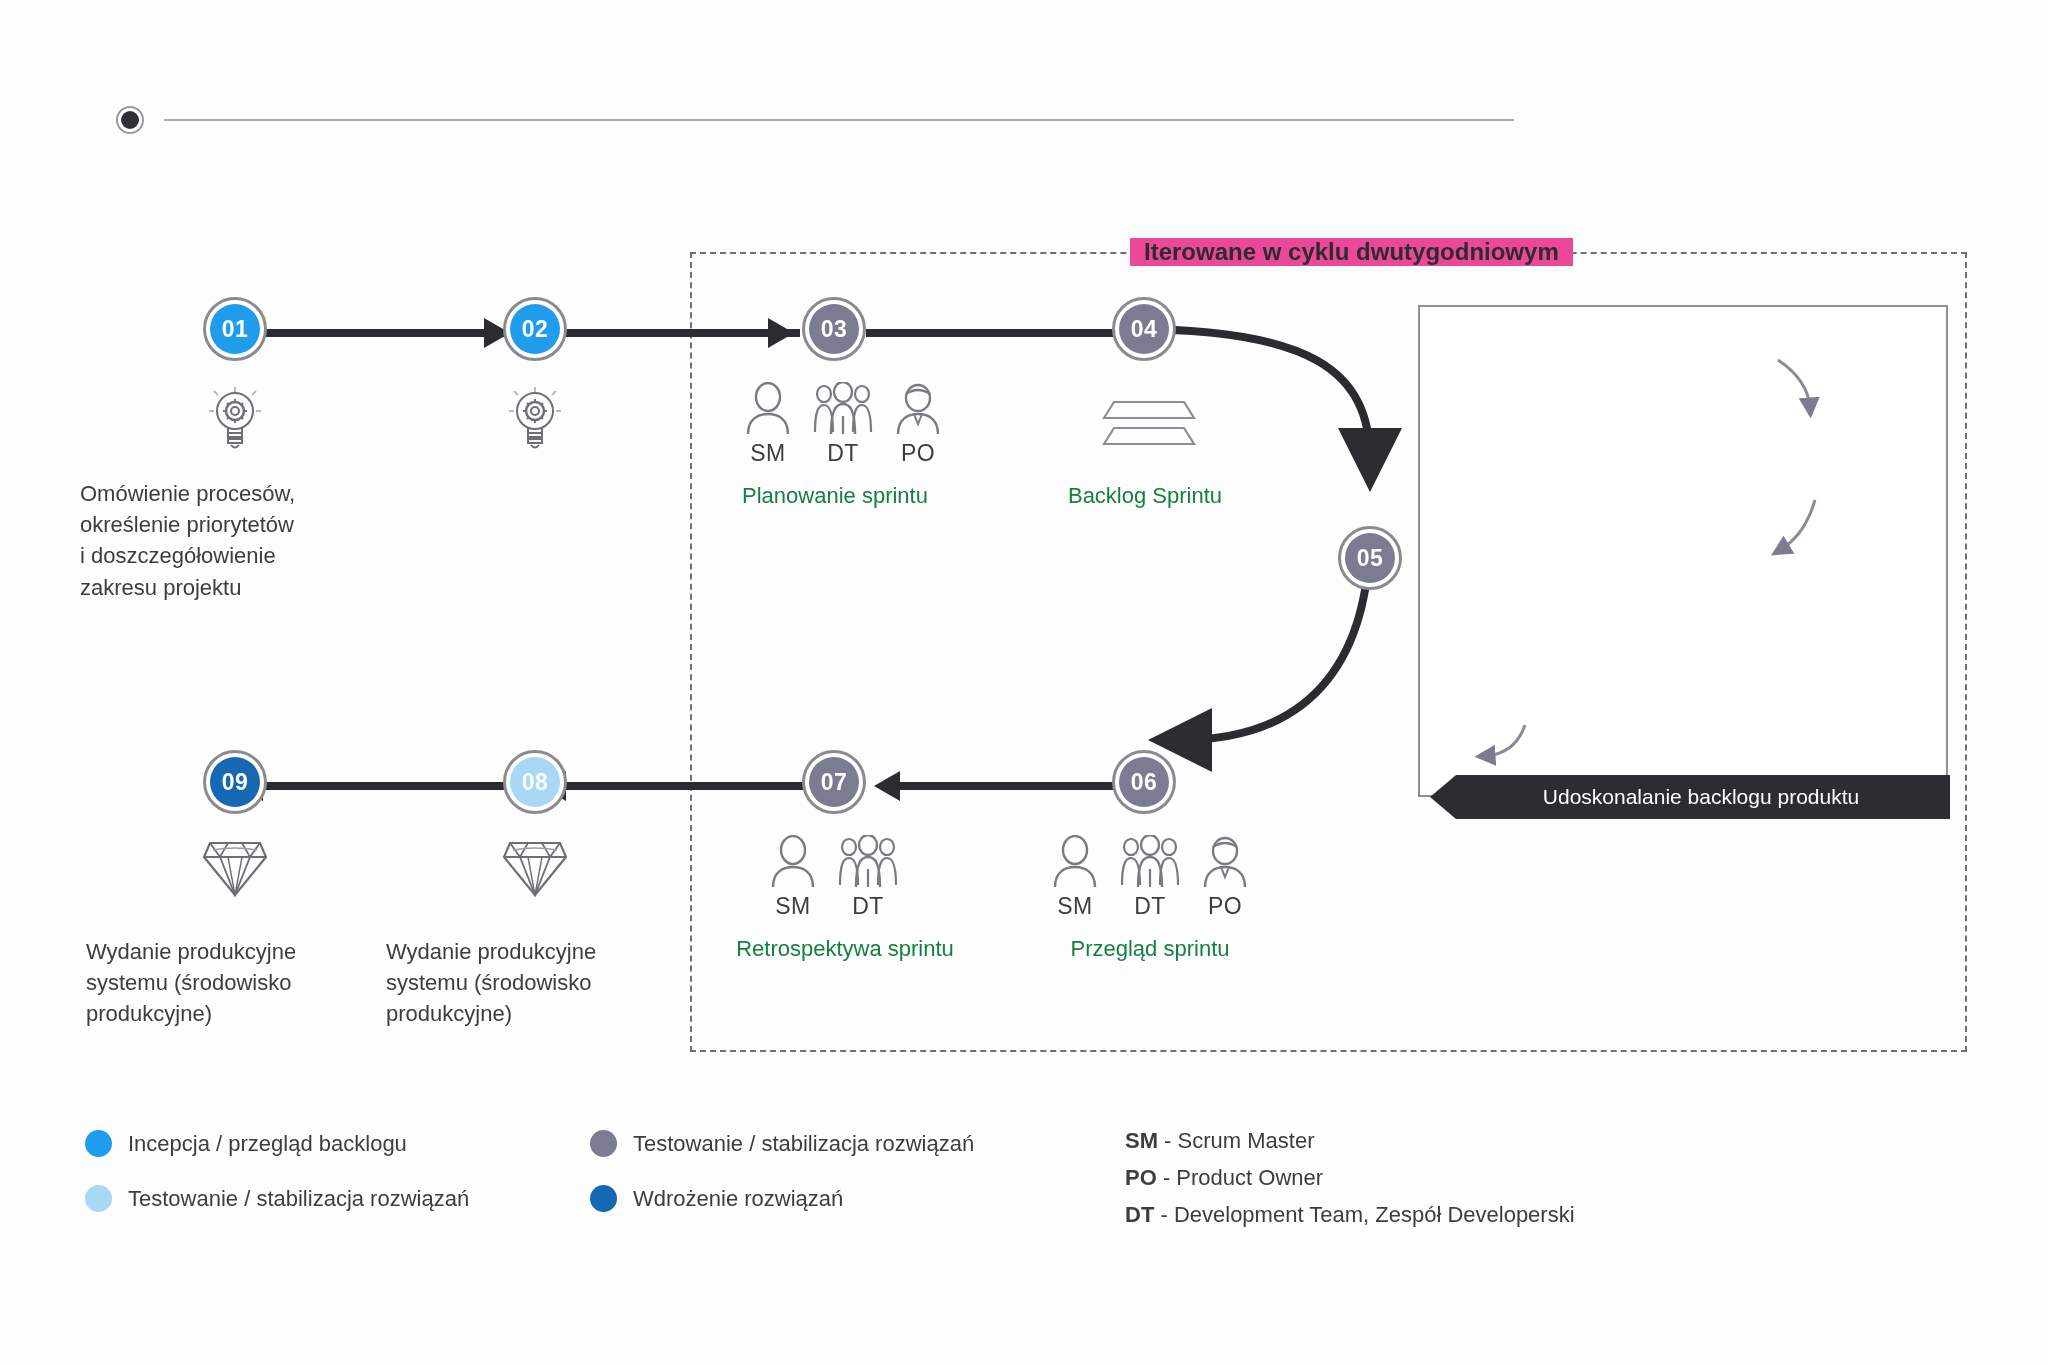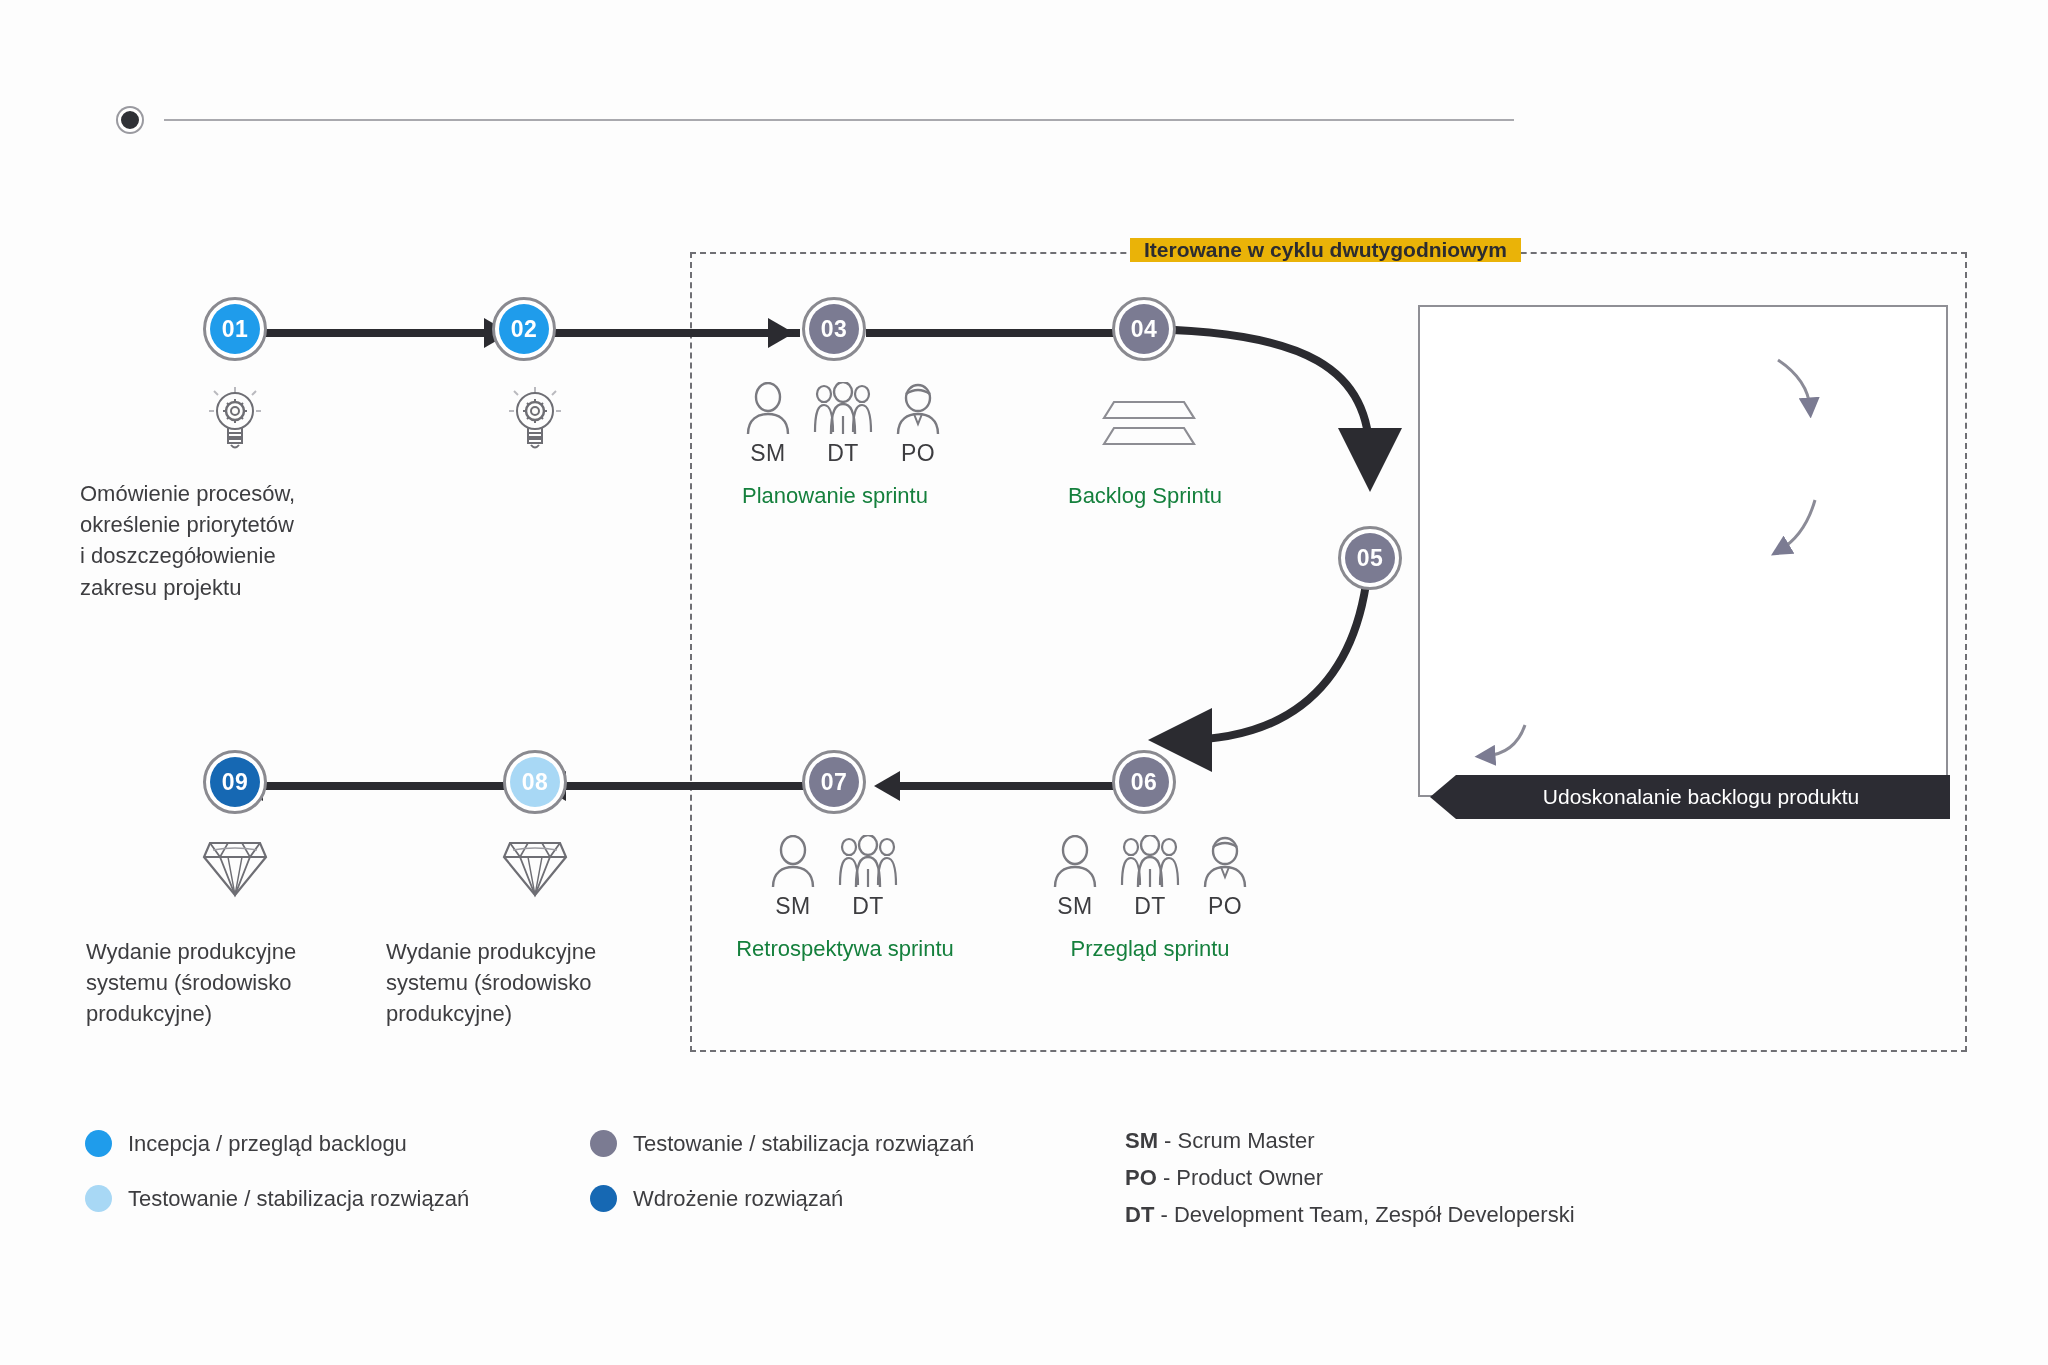--- a/index.html
+++ b/index.html
@@ -15,22 +15,22 @@
   
   .title-row { position:absolute; left:118px; top:108px; display:flex; align-items:center; gap:22px; }
   .title-text { font-size: 31px; color:#3d3d40; letter-spacing:.2px; white-space:nowrap; }
   .title-dot  { width:24px; height:24px; border-radius:50%; background:#2f3136; border:3px solid #ffffff;
                 box-shadow:0 0 0 2px #9a9aa0; }
   .title-rule { height:2px; background:#a9a9ae; width:1350px; }
 
   
   .dash-frame { position:absolute; left:690px; top:252px; width:1277px; height:800px;
                 border:2.5px dashed #6f6f74; background:transparent; }
-  .dash-label { position:absolute; left:1130px; top:238px; font-size:21px; font-weight:bold; color:#2c2c30;
-                background:#eab308; padding:0 14px; white-space:nowrap; }
+  .dash-label { position:absolute; left:1130px; top:238px; font-size:24px; font-weight:bold; color:#2c2c30;
+                background:#ec4899; padding:0 14px; white-space:nowrap; }
 
   
   .node { position:absolute; width:64px; height:64px; border-radius:50%; background:#ffffff;
           border:3px solid #8a8a90; display:flex; align-items:center; justify-content:center; z-index:6; }
   .node .disc { width:50px; height:50px; border-radius:50%; display:flex; align-items:center; justify-content:center;
                 color:#ffffff; font-size:23px; font-weight:bold; letter-spacing:.5px; }
   .c-blue   { background:#1f9ceb; }
   .c-purple { background:#7b7b92; }
   .c-lblue  { background:#a8d8f5; }
   .c-dblue  { background:#1668b3; }
@@ -149,21 +149,21 @@
         <line x1="46" y1="10" x2="50" y2="6"></line>
     </g>
   </svg>
   <div class="cap" style="left:80px; top:478px; width:310px;">
     <div style="white-space:pre-line;">Omówienie procesów,
 określenie priorytetów
 i doszczegółowienie
 zakresu projektu</div>
   </div>
 
-  <div class="node" style="left:492px; top:297px;">
+  <div class="node" style="left:503px; top:297px;">
     <div class="disc c-blue">02</div>
   </div>
   <svg class="ico" style="position:absolute; left:506px; top:385px;" width="58" height="66" viewBox="0 0 58 66">
     <circle cx="29" cy="26" r="18" fill="none" stroke="#6e6e74" stroke-width="2"></circle>
     <circle cx="29" cy="26" r="9" fill="none" stroke="#6e6e74" stroke-width="2.5"></circle>
     <circle cx="29" cy="26" r="4" fill="none" stroke="#6e6e74" stroke-width="2"></circle>
     <g stroke="#6e6e74" stroke-width="2">
       <line x1="29" y1="14" x2="29" y2="17"></line>
         <line x1="29" y1="35" x2="29" y2="38"></line>
       <line x1="17" y1="26" x2="20" y2="26"></line>

